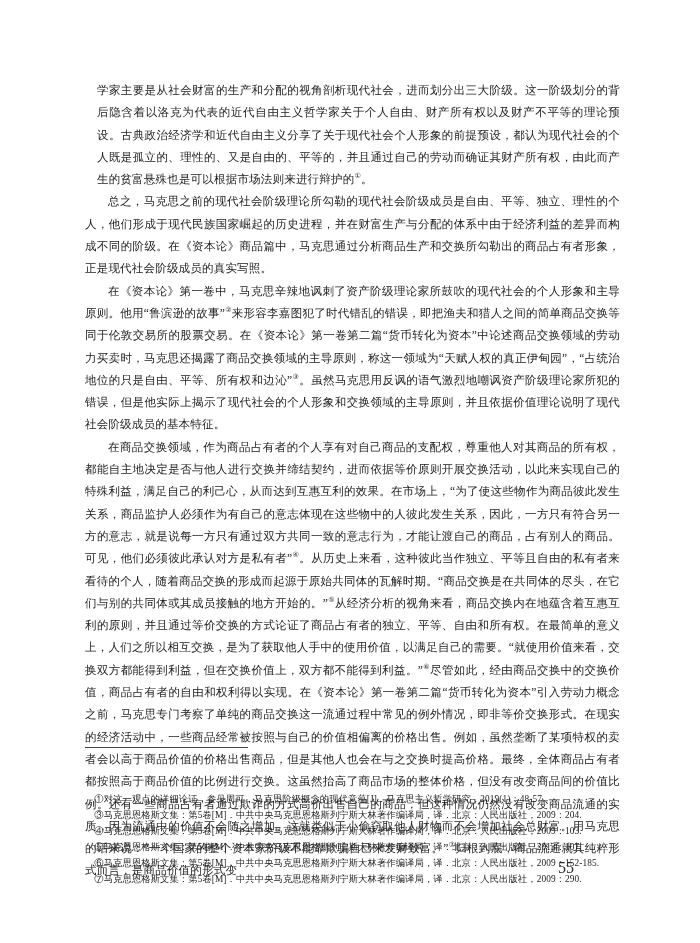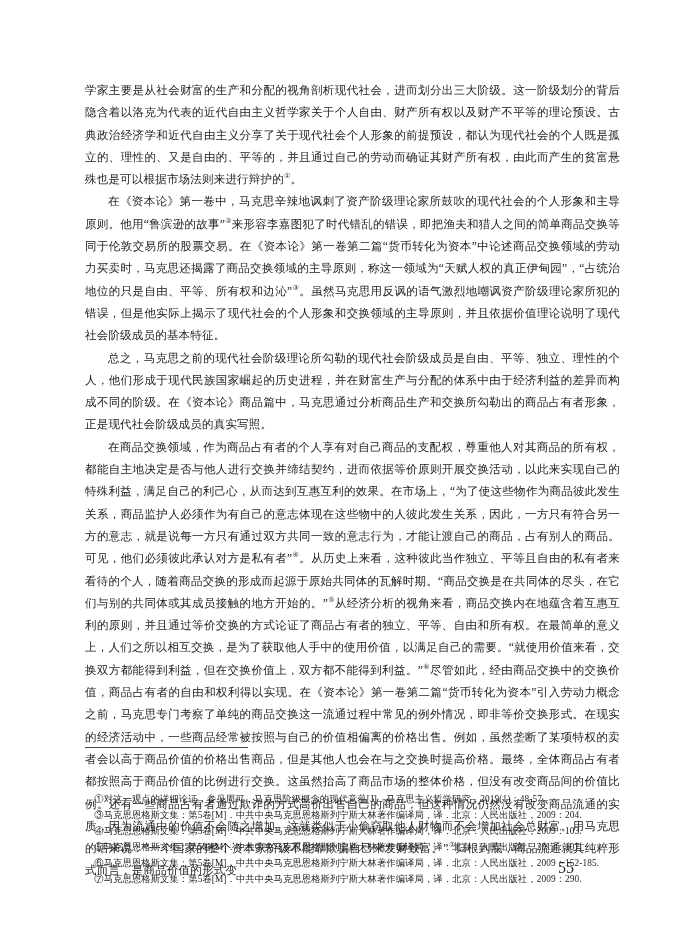--- a/index.html
+++ b/index.html
@@ -26,20 +26,21 @@
     line-height: 22.3px;
     text-align: justify;
     letter-spacing: 0.2px;
   }
   .body-text p {
     margin: 0;
     text-indent: 2em;
   }
   .body-text p.no-indent {
     text-indent: 0;
+    margin-left: 12px;
   }
   .body-text sup {
     font-size: 0.62em;
     vertical-align: super;
     line-height: 0;
   }
   .footnote-rule {
     position: absolute;
     top: 747px;
     left: 85px;
@@ -71,22 +72,22 @@
     color: #2a2a2a;
   }
 </style>
 </head>
 <body>
 
 <div class="page">
 
   <div class="body-text">
     <p class="no-indent sup-marks">学家主要是从社会财富的生产和分配的视角剖析现代社会，进而划分出三大阶级。这一阶级划分的背后隐含着以洛克为代表的近代自由主义哲学家关于个人自由、财产所有权以及财产不平等的理论预设。古典政治经济学和近代自由主义分享了关于现代社会个人形象的前提预设，都认为现代社会的个人既是孤立的、理性的、又是自由的、平等的，并且通过自己的劳动而确证其财产所有权，由此而产生的贫富悬殊也是可以根据市场法则来进行辩护的<sup>①</sup>。</p>
+    <p class="sup-marks">总之，马克思之前的现代社会阶级理论所勾勒的现代社会阶级成员是自由、平等、独立、理性的个人，他们形成于现代民族国家崛起的历史进程，并在财富生产与分配的体系中由于经济利益的差异而构成不同的阶级。在《资本论》商品篇中，马克思通过分析商品生产和交换所勾勒出的商品占有者形象，正是现代社会阶级成员的真实写照。</p>
     <p class="sup-marks">在《资本论》第一卷中，马克思辛辣地讽刺了资产阶级理论家所鼓吹的现代社会的个人形象和主导原则。他用“鲁滨逊的故事”<sup>②</sup>来形容李嘉图犯了时代错乱的错误，即把渔夫和猎人之间的简单商品交换等同于伦敦交易所的股票交易。在《资本论》第一卷第二篇“货币转化为资本”中论述商品交换领域的劳动力买卖时，马克思还揭露了商品交换领域的主导原则，称这一领域为“天赋人权的真正伊甸园”，“占统治地位的只是自由、平等、所有权和边沁”<sup>③</sup>。虽然马克思用反讽的语气激烈地嘲讽资产阶级理论家所犯的错误，但是他实际上揭示了现代社会的个人形象和交换领域的主导原则，并且依据价值理论说明了现代社会阶级成员的基本特征。</p>
-    <p class="sup-marks">总之，马克思之前的现代社会阶级理论所勾勒的现代社会阶级成员是自由、平等、独立、理性的个人，他们形成于现代民族国家崛起的历史进程，并在财富生产与分配的体系中由于经济利益的差异而构成不同的阶级。在《资本论》商品篇中，马克思通过分析商品生产和交换所勾勒出的商品占有者形象，正是现代社会阶级成员的真实写照。</p>
     <p class="sup-marks">在商品交换领域，作为商品占有者的个人享有对自己商品的支配权，尊重他人对其商品的所有权，都能自主地决定是否与他人进行交换并缔结契约，进而依据等价原则开展交换活动，以此来实现自己的特殊利益，满足自己的利己心，从而达到互惠互利的效果。在市场上，“为了使这些物作为商品彼此发生关系，商品监护人必须作为有自己的意志体现在这些物中的人彼此发生关系，因此，一方只有符合另一方的意志，就是说每一方只有通过双方共同一致的意志行为，才能让渡自己的商品，占有别人的商品。可见，他们必须彼此承认对方是私有者”<sup>④</sup>。从历史上来看，这种彼此当作独立、平等且自由的私有者来看待的个人，随着商品交换的形成而起源于原始共同体的瓦解时期。“商品交换是在共同体的尽头，在它们与别的共同体或其成员接触的地方开始的。”<sup>⑤</sup>从经济分析的视角来看，商品交换内在地蕴含着互惠互利的原则，并且通过等价交换的方式论证了商品占有者的独立、平等、自由和所有权。在最简单的意义上，人们之所以相互交换，是为了获取他人手中的使用价值，以满足自己的需要。“就使用价值来看，交换双方都能得到利益，但在交换价值上，双方都不能得到利益。”<sup>⑥</sup>尽管如此，经由商品交换中的交换价值，商品占有者的自由和权利得以实现。在《资本论》第一卷第二篇“货币转化为资本”引入劳动力概念之前，马克思专门考察了单纯的商品交换这一流通过程中常见的例外情况，即非等价交换形式。在现实的经济活动中，一些商品经常被按照与自己的价值相偏离的价格出售。例如，虽然垄断了某项特权的卖者会以高于商品价值的价格出售商品，但是其他人也会在与之交换时提高价格。最终，全体商品占有者都按照高于商品价值的比例进行交换。这虽然抬高了商品市场的整体价格，但没有改变商品间的价值比例。还有一些商品占有者通过欺诈的方式高价出售自己的商品，但这种情况仍然没有改变商品流通的实质，因为流通中的价值不会随之增加。这就类似于小偷窃取他人财物而不会增加社会总财富。用马克思的话来说：“一个国家的整个资本家阶级不能靠欺骗自己来发财致富。”<sup>⑦</sup>归根到底，商品流通就其纯粹形式而言，是商品价值的形式变</p>
   </div>
 
   <div class="footnote-rule"></div>
 
   <div class="footnotes">
     <p>①对这一观点的详细论证，参见周可．马克思阶级概念的现代意蕴[J]．马克思主义哲学研究，2019(1)：48-57.</p>
     <p>③马克思恩格斯文集：第5卷[M]．中共中央马克思恩格斯列宁斯大林著作编译局，译．北京：人民出版社，2009：204.</p>
     <p>④马克思恩格斯文集：第5卷[M]．中共中央马克思恩格斯列宁斯大林著作编译局，译．北京：人民出版社，2009：103.</p>
     <p>⑤马克思恩格斯文集：第5卷[M]．中共中央马克思恩格斯列宁斯大林著作编译局，译．北京：人民出版社，2013：107.</p>

